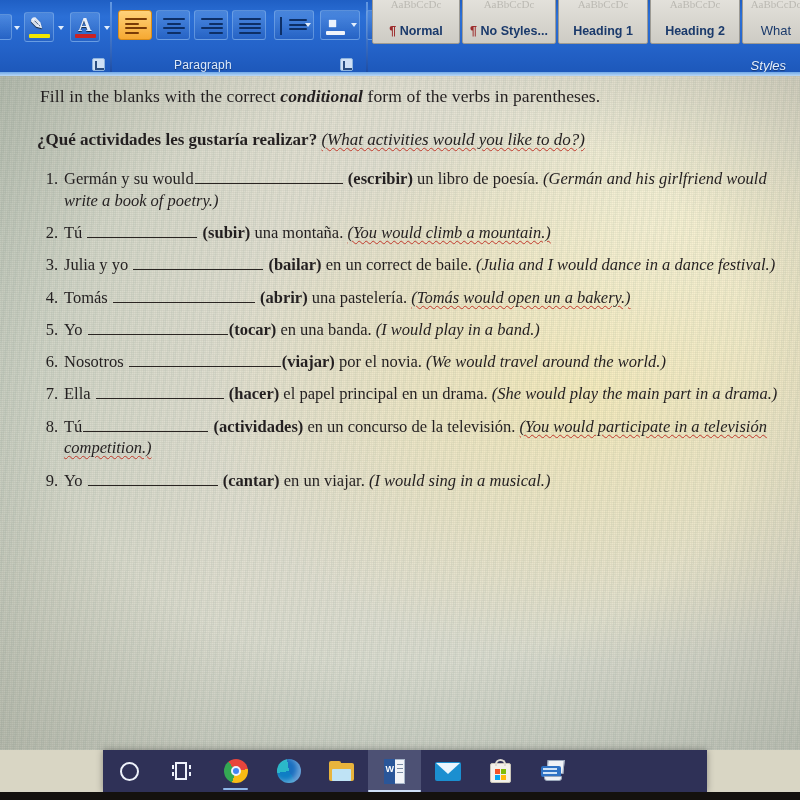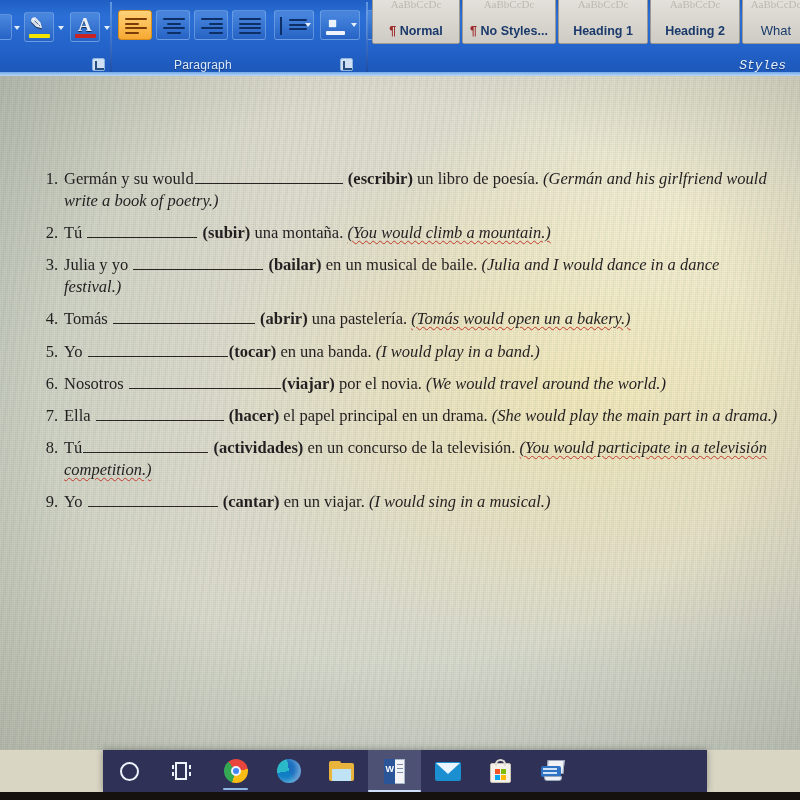--- a/index.html
+++ b/index.html
@@ -149,21 +149,21 @@
     font-weight: bold;
     color: #1b3a6b;
     white-space: nowrap;
   }
   .style-chip .nm .pilcrow { color: #9c2a2a; font-weight: bold; }
   .style-chip.title-chip .nm { font-weight: normal; font-size: 13px; }
 
   #styles-label {
     position: absolute;
     right: 14px; bottom: 3px;
-    font-family: Liberation Mono, monospace;
+    font-family: Liberation Sans, sans-serif;
     font-style: italic;
     font-size: 13px;
     color: #e3eefc;
     text-shadow: 0 1px 1px rgba(0,0,0,.4);
     margin-left: 12px;
   }
 
   #ribbon-bottom-edge {
     position: absolute;
     left: 0; bottom: 0;
@@ -471,34 +471,36 @@
     </div>
 
     <div id="styles-label">Styles</div>
     <div id="ribbon-bottom-edge"></div>
   </div>
 
   <div id="page">
 
     <div id="doc-text">
 
-
+      <div class="prompt-line"><span>Fill in the blanks with the correct </span><b>conditional</b><span> form of the verbs in parentheses.</span></div>
+
+      <div class="heading-line"><span>¿Qué actividades les gustaría realizar?</span> <span class="en sq">(What activities would you like to do?)</span></div>
 
       <ol id="items">
 
         <li>
           <span class="num">1.</span><span>Germán y su would</span><span class="blank" style="width:148px;"></span> <span class="verb">(escribir)</span><span> un libro de poesía.</span> <span class="en-trans">(Germán and his girlfriend would write a book of poetry.)</span>
         </li>
 
         <li>
           <span class="num">2.</span><span>Tú </span><span class="blank" style="width:110px;"></span> <span class="verb">(subir)</span><span> una montaña.</span> <span class="en-trans sq">(You would climb a mountain.)</span>
         </li>
 
         <li>
-          <span class="num">3.</span><span>Julia y yo </span><span class="blank" style="width:130px;"></span> <span class="verb">(bailar)</span><span> en un musical de baile.</span> <span class="en-trans">(Julia and I would dance in a dance festival.)</span>
+          <span class="num">3.</span><span>Julia y yo </span><span class="blank" style="width:130px;"></span> <span class="verb">(bailar)</span><span> en un correct de baile.</span> <span class="en-trans">(Julia and I would dance in a dance festival.)</span>
         </li>
 
         <li>
           <span class="num">4.</span><span>Tomás </span><span class="blank" style="width:142px;"></span> <span class="verb">(abrir)</span><span> una pastelería.</span> <span class="en-trans sq">(Tomás would open un a bakery.)</span>
         </li>
 
         <li>
           <span class="num">5.</span><span>Yo </span><span class="blank" style="width:140px;"></span><span class="verb">(tocar)</span><span> en una banda.</span> <span class="en-trans">(I would play in a band.)</span>
         </li>
 

